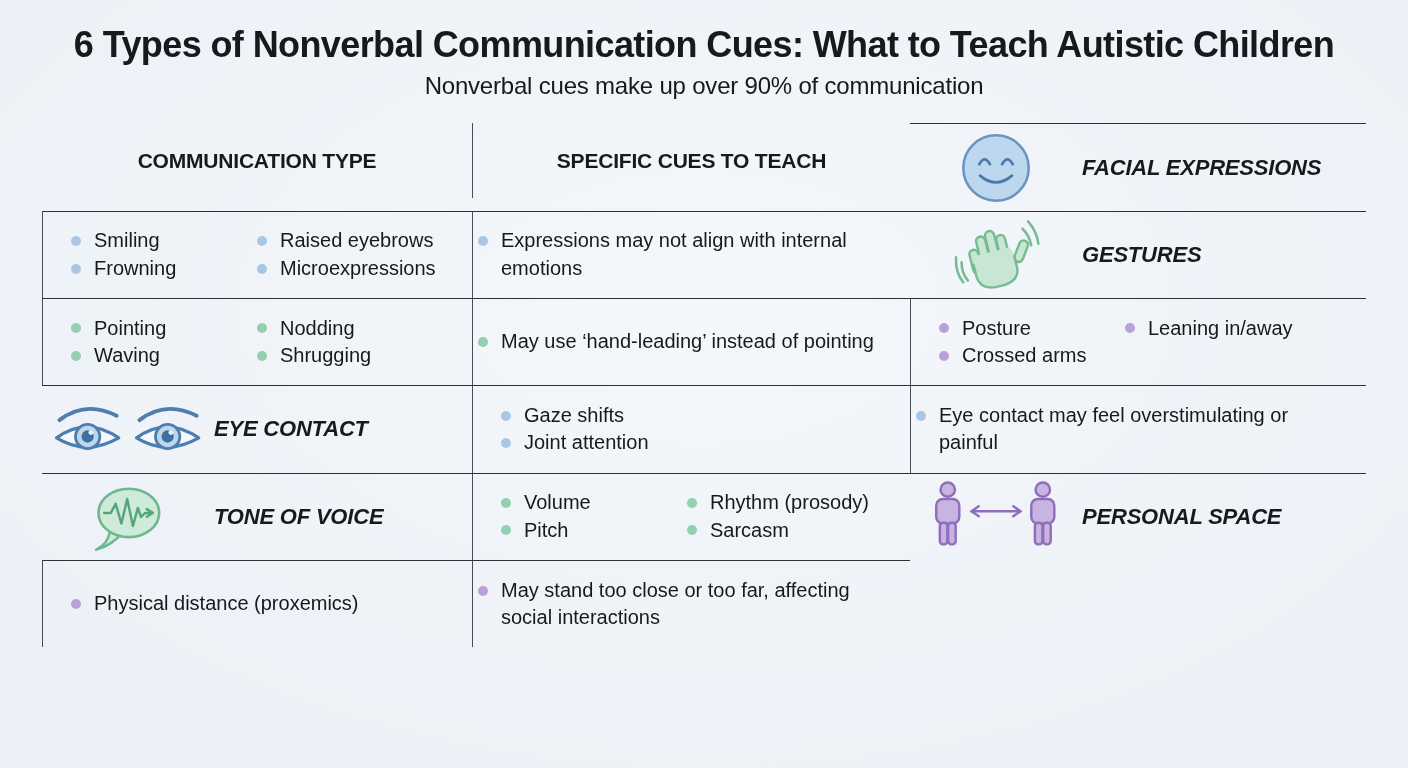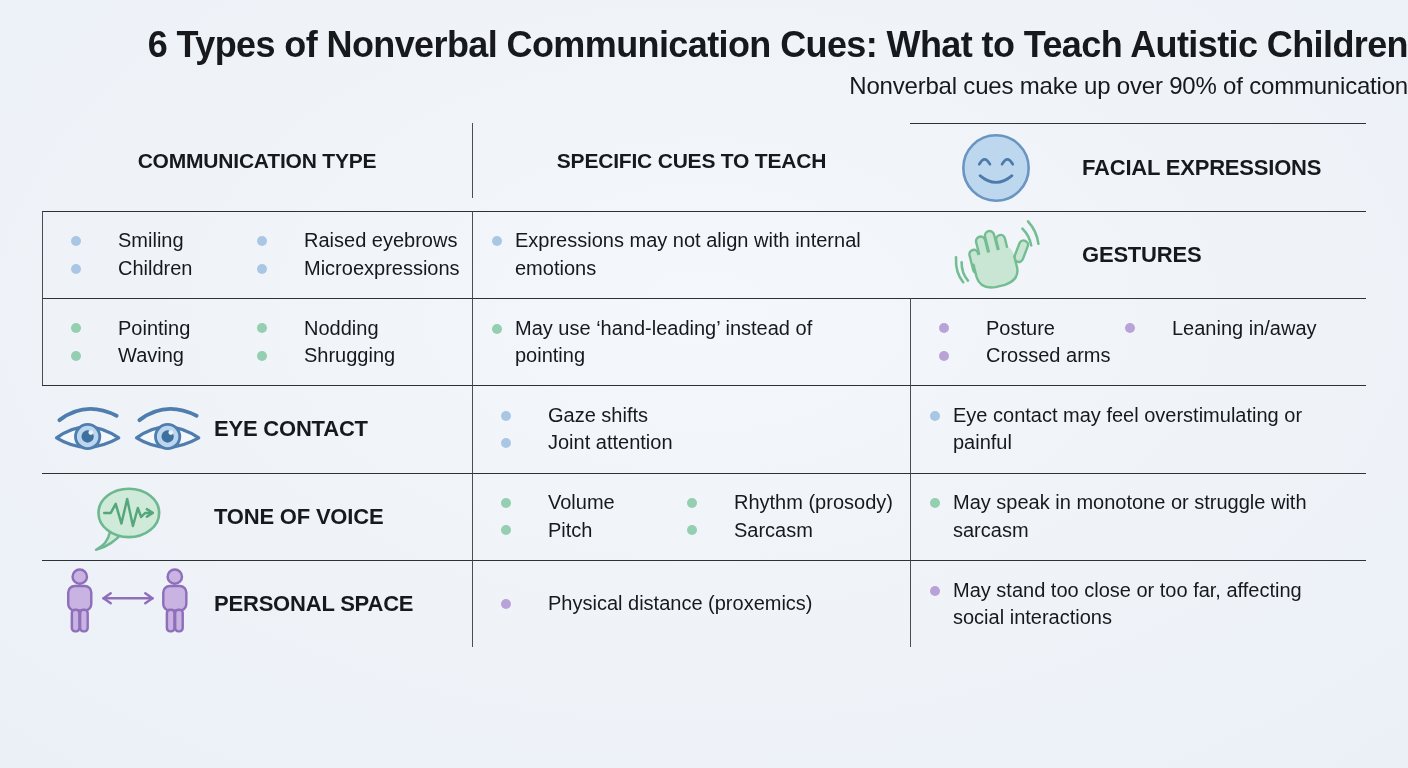--- a/index.html
+++ b/index.html
@@ -4,48 +4,48 @@
 <style>
   html,body{margin:0;padding:0;}
   body{
     width:1408px;height:768px;overflow:hidden;
     background:radial-gradient(120% 130% at 50% 40%, #f4f7fb 0%, #ecf1f7 55%, #e5ecf4 100%);
     font-family:"Liberation Sans", sans-serif;
     color:#17191c;
     -webkit-font-smoothing:antialiased;
   }
   .page-title{
-    margin:24px 0 0; text-align:right;
+    margin:24px 0 0; text-align:center;
     font-size:36px; font-weight:bold; letter-spacing:-0.6px; line-height:1.15;
   }
   .page-subtitle{
-    text-align:right; font-size:24px; margin-top:7px; letter-spacing:-0.2px;
+    text-align:center; font-size:24px; margin-top:7px; letter-spacing:-0.2px;
   }
   .table{
     width:1324px; margin:23px auto 0;
     display:grid; grid-template-columns:430px 438px 456px;
   }
   .cell{box-sizing:border-box;}
   .c2,.c3{border-left:1.7px solid #484e56;}
   .hcell{
     height:75px; display:flex; align-items:center; justify-content:center;
     font-weight:bold; font-size:21px; text-align:center; line-height:1.22; letter-spacing:-0.2px;
   }
   .hcell .hwrap{max-width:352px;}
   .rcell{height:87.3px; border-top:1.9px solid #2d3237;}
   .type-cell{display:flex; align-items:center;}
   .type-icon{width:172px; display:flex; align-items:center; justify-content:center; flex-shrink:0;}
-  .type-label{font-weight:bold; font-size:22px; letter-spacing:-0.2px;}
+  .type-label{font-weight:bold; font-size:22px; letter-spacing:-0.2px;font-style:italic;}
   .cues-cell{display:flex; align-items:center; padding-left:28px;}
   .cues-wrap{display:flex; align-items:flex-start;}
   .cue-col{display:flex; flex-direction:column;}
   .cue-col:not(:last-child){width:186px;}
-  .cue-item{display:flex; align-items:center; font-size:20px; line-height:27.5px;gap:24px;}
+  .cue-item{display:flex; align-items:center; font-size:20px; line-height:27.5px;}
   .bullet{width:10px; height:10px; border-radius:50%; margin-right:13px; flex-shrink:0;}
-  .challenge-cell{display:flex; align-items:center; padding-left:19px; padding-right:24px;}
+  .challenge-cell{display:flex; align-items:center; padding-left:5px; padding-right:24px;}
   .challenge-item{display:flex; align-items:flex-start; font-size:20px;}
   .challenge-item .bullet{margin-top:9px;}
   .challenge-text{font-size:20px; line-height:27.5px; max-width:404px;}
 </style>
 </head>
 <body>
 
 <div class="page">
   <h1 class="page-title">6 Types of Nonverbal Communication Cues: What to Teach Autistic Children</h1>
   <div class="page-subtitle">Nonverbal cues make up over 90% of communication</div>
@@ -71,21 +71,21 @@
       </div>
       <div class="cell rcell cues-cell c2">
         <div class="cues-wrap">
           <div class="cue-col">
             <div class="cue-item">
               <div class="bullet" style="background: rgb(169, 199, 229);"></div>
               <div class="cue-text">Smiling</div>
             </div>
             <div class="cue-item">
               <div class="bullet" style="background: rgb(169, 199, 229);"></div>
-              <div class="cue-text">Children</div>
+              <div class="cue-text">Frowning</div>
             </div>
           </div>
           <div class="cue-col">
             <div class="cue-item">
               <div class="bullet" style="background: rgb(169, 199, 229);"></div>
               <div class="cue-text">Raised eyebrows</div>
             </div>
             <div class="cue-item">
               <div class="bullet" style="background: rgb(169, 199, 229);"></div>
               <div class="cue-text">Microexpressions</div>
@@ -239,26 +239,20 @@
               <div class="bullet" style="background: rgb(147, 207, 176);"></div>
               <div class="cue-text">Rhythm (prosody)</div>
             </div>
             <div class="cue-item">
               <div class="bullet" style="background: rgb(147, 207, 176);"></div>
               <div class="cue-text">Sarcasm</div>
             </div>
           </div>
         </div>
       </div>
-      <div class="cell rcell challenge-cell c3">
-        <div class="challenge-item">
-          <div class="bullet" style="background: rgb(147, 207, 176);"></div>
-          <div class="challenge-text">May speak in monotone or struggle with sarcasm</div>
-        </div>
-      </div>
       <div class="cell rcell type-cell c1">
         <div class="type-icon">
           <svg width="130" height="72" viewBox="0 0 180 100">
             <defs>
               <g id="pers" fill="#c8b3e2" stroke="#8f6fba" stroke-width="3.4" stroke-linejoin="round">
                 <circle cx="21" cy="12" r="10"></circle>
                 <rect x="5" y="25" width="32" height="34" rx="9"></rect>
                 <rect x="10" y="58" width="10.5" height="30" rx="4.5"></rect>
                 <rect x="21.5" y="58" width="10.5" height="30" rx="4.5"></rect>
               </g>

